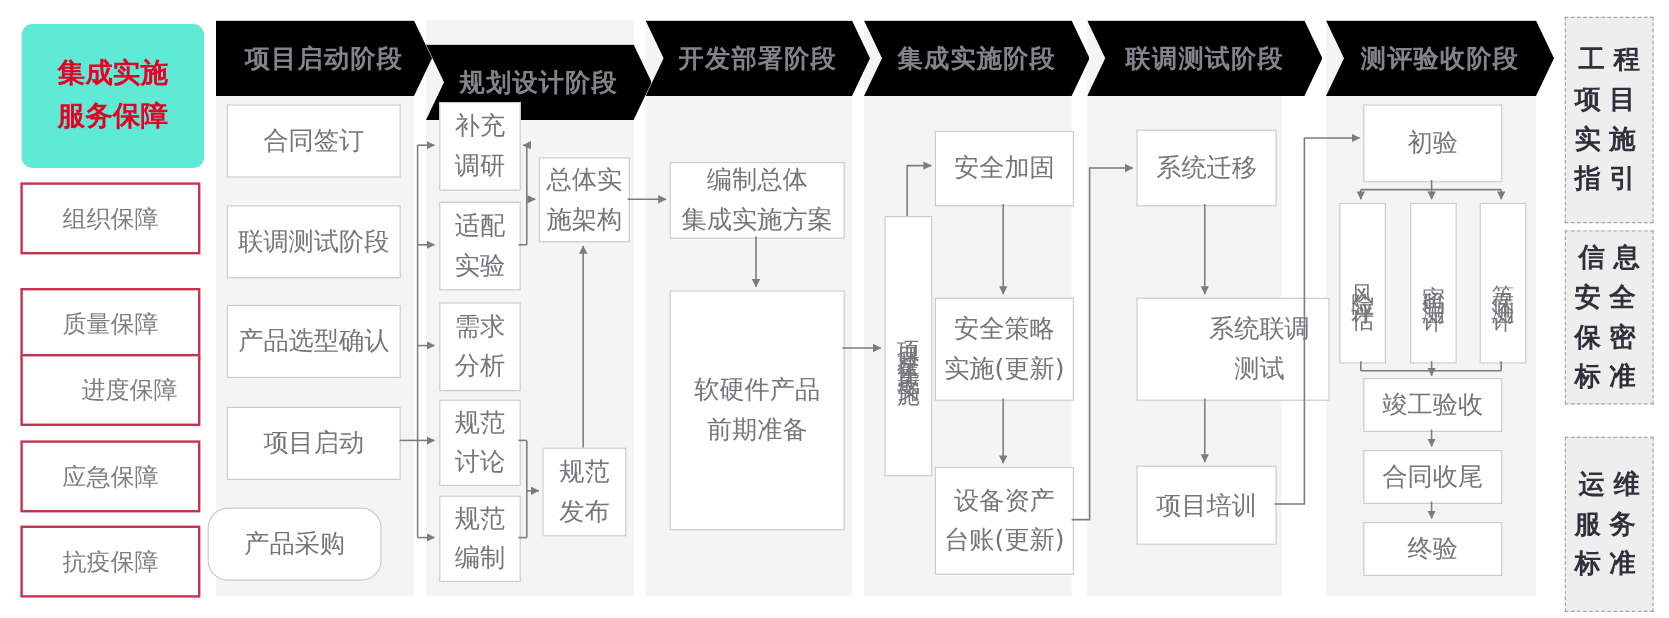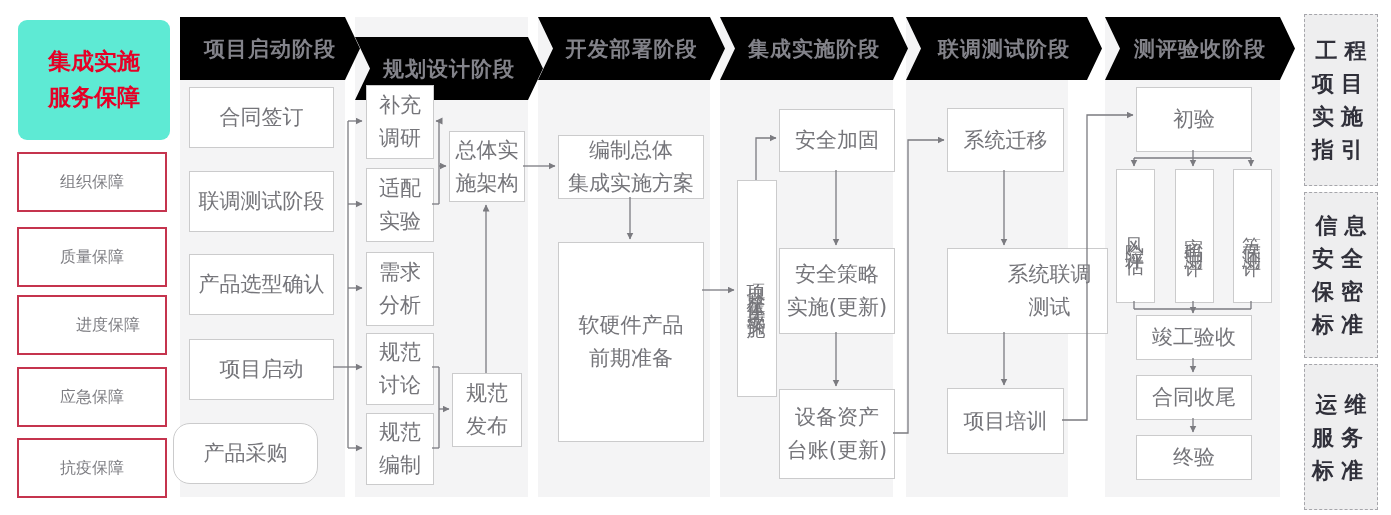--- a/index.html
+++ b/index.html
@@ -29,21 +29,21 @@
 
   
   .side-title{position:absolute;left:18px;top:20px;width:152px;height:120px;
               background:#5eead4;border-radius:9px;
               display:flex;align-items:center;justify-content:center;
               color:#e60026;font-size:23px;font-weight:bold;line-height:1.55;
               text-align:center;white-space:pre-line;}
   .side-item{position:absolute;left:17px;width:150px;height:60px;
              background:#ffffff;border:2px solid #c5344e;box-sizing:border-box;
              display:flex;align-items:center;justify-content:center;
-             color:#7d7d82;font-size:16px;}
+             color:#7d7d82;font-size:20px;}
 
   
   .std{position:absolute;left:1304px;width:74px;background:#eeeeef;
        border:1px dashed #a6a6ab;box-sizing:border-box;
        display:flex;align-items:center;justify-content:center;
        color:#30303a;font-size:22px;font-weight:bold;letter-spacing:7px;
        line-height:1.5;text-align:center;white-space:pre-line;text-indent:7px;}
 
   svg.connectors{position:absolute;left:0;top:0;pointer-events:none;}
 </style>
@@ -74,21 +74,21 @@
   <div class="band" style="left:906px;width:196px;">
       <span>联调测试阶段</span>
     </div>
   <div class="band" style="left:1105px;width:190px;">
       <span>测评验收阶段</span>
     </div>
 
   <div class="side-title">集成实施
 服务保障</div>
   <div class="side-item" style="top:152px;">组织保障</div>
-  <div class="side-item" style="top:227px;">质量保障</div>
+  <div class="side-item" style="top:240px;">质量保障</div>
   <div class="side-item" style="top:295px;padding-left:32px;">进度保障</div>
   <div class="side-item" style="top:367px;">应急保障</div>
   <div class="side-item" style="top:438px;">抗疫保障</div>
 
   <div class="box" style="left:189px;top:87px;width:143px;height:59px;">合同签订</div>
   <div class="box" style="left:189px;top:171px;width:143px;height:59px;">联调测试阶段</div>
   <div class="box" style="left:189px;top:254px;width:143px;height:59px;">产品选型确认</div>
   <div class="box" style="left:189px;top:339px;width:143px;height:59px;">项目启动</div>
   <div class="box" style="left:173px;top:423px;width:143px;height:59px;border-radius:17px;">产品采购</div>
 
@@ -129,21 +129,21 @@
   <div class="vbox" style="left:1175px;top:169px;width:37px;height:132px;letter-spacing:7px;">密码测评</div>
   <div class="vbox" style="left:1233px;top:169px;width:37px;height:132px;letter-spacing:7px;">等保测评</div>
   <div class="box" style="left:1136px;top:315px;width:114px;height:43px;">竣工验收</div>
   <div class="box" style="left:1136px;top:375px;width:114px;height:43px;">合同收尾</div>
   <div class="box" style="left:1136px;top:435px;width:114px;height:43px;">终验</div>
 
   <div class="std" style="top:14px;height:172px;">工程
 项目
 实施
 指引</div>
-  <div class="std" style="top:192px;height:166px;">信息
+  <div class="std" style="top:192px;height:145px;">信息
 安全
 保密
 标准</div>
   <div class="std" style="top:364px;height:146px;">运维
 服务
 标准</div>
 
   <svg class="connectors" width="1391" height="515" viewBox="0 0 1391 515">
     <defs>
       <marker id="arr" markerWidth="8" markerHeight="8" refX="6.5" refY="3.5" orient="auto" markerUnits="userSpaceOnUse">

